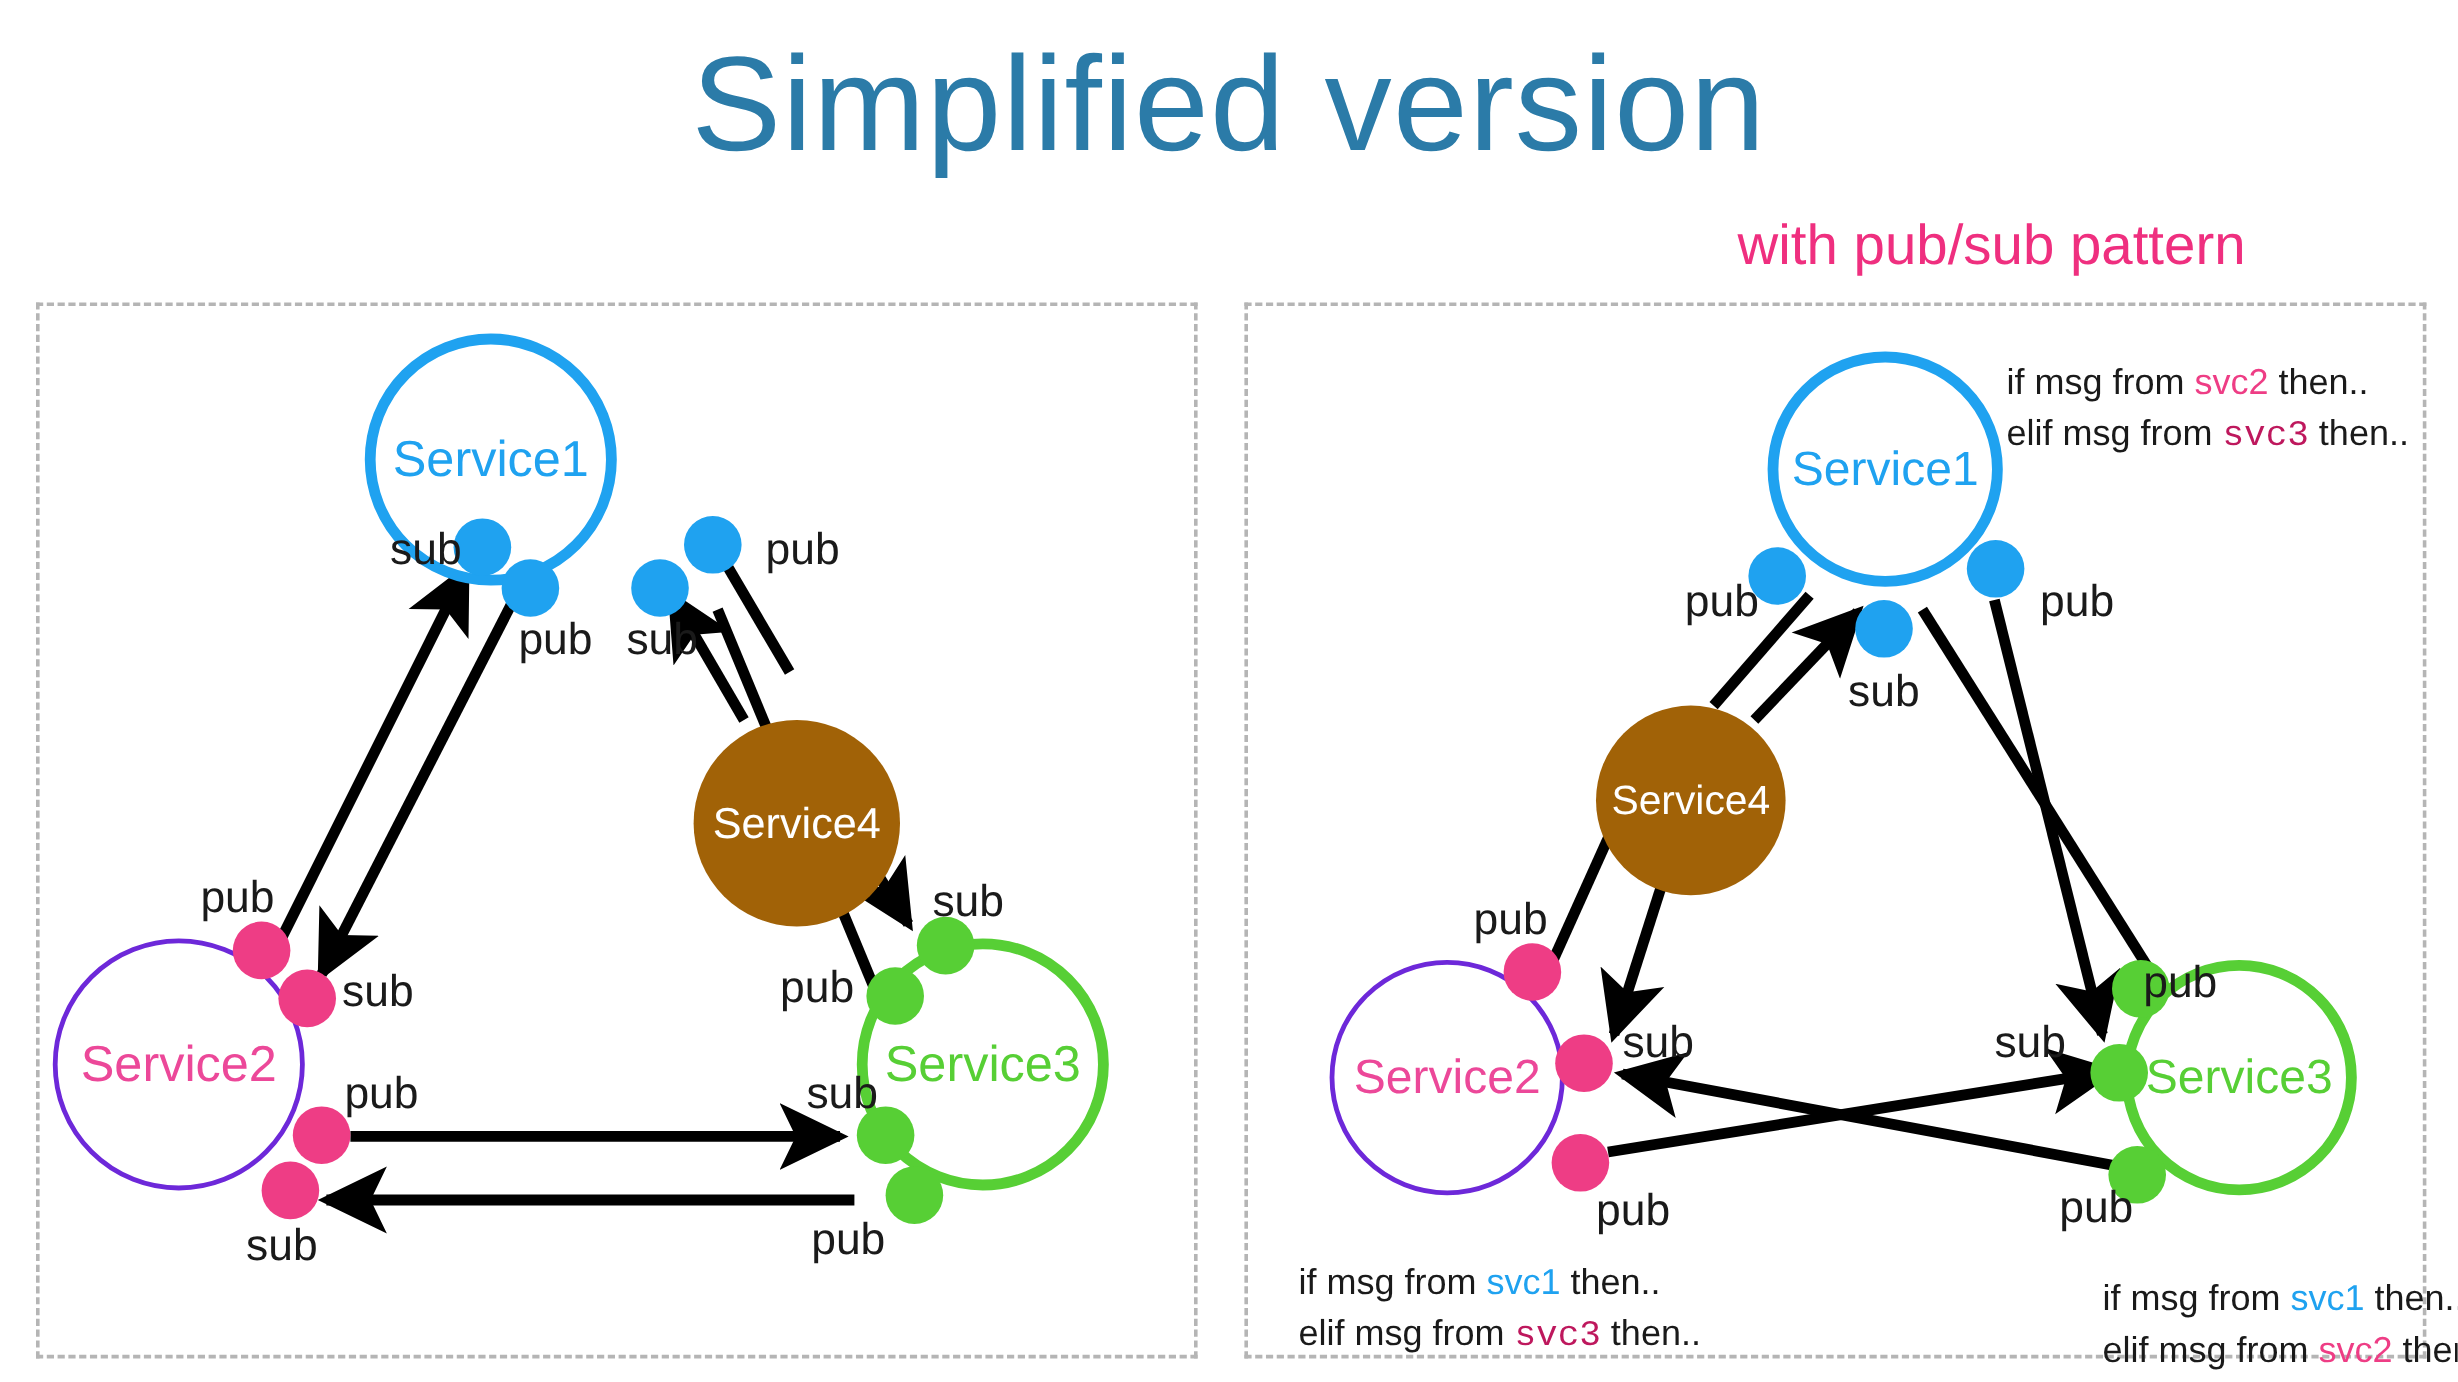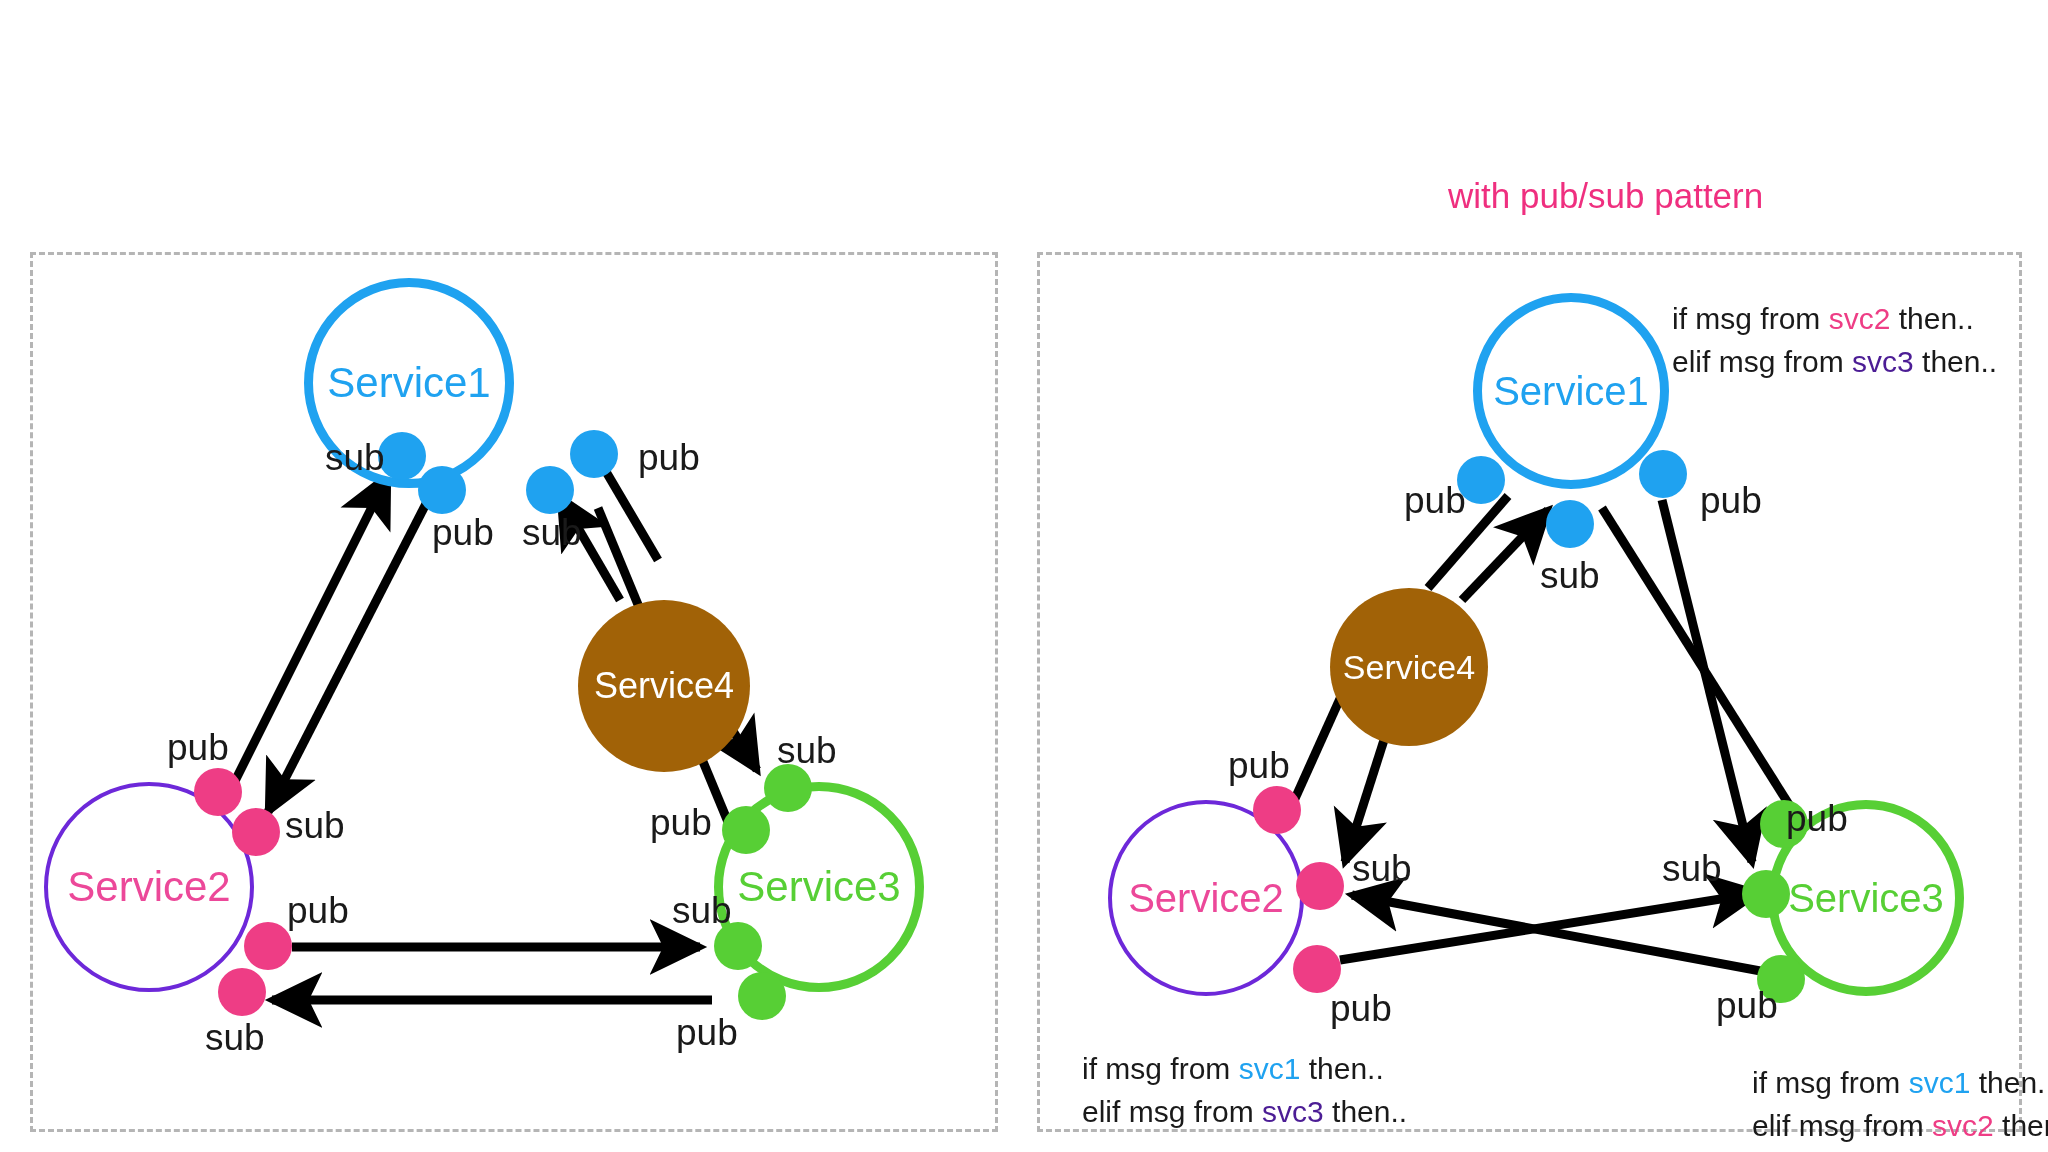--- a/index.html
+++ b/index.html
@@ -19,21 +19,21 @@
     font-size:112px;
     font-weight:300;
     letter-spacing:1px;
     color:#2b7ba8;
     line-height:1.05;
     white-space:nowrap;
   }
   .subtitle{
     position:absolute;
     left:1448px;top:176px;
-    font-size:35px;
+    font-size:47px;
     font-weight:400;
     color:#ef2f7f;
     white-space:nowrap;
   }
 
   .panel{
     position:absolute;
     border:3px dashed #b5b5b5;
     box-sizing:border-box;
     background:transparent;
@@ -76,27 +76,28 @@
   .note{
     position:absolute;
     font-size:30px;
     color:#1a1a1a;
     line-height:1.42;
     white-space:nowrap;
     z-index:7;
   }
   .note .svc1{color:#1fa2f0;}
   .note .svc2{color:#ee3d85;}
-  .note .svc3{color:#4c1d95;}
+  .note .svc3{color:#be185d;font-family:Liberation Mono, monospace;}
 </style>
 </head>
 <body>
 
 <div id="root">
 
+  <div class="title">Simplified version</div>
   <div class="subtitle">with pub/sub pattern</div>
 
   <div class="panel" id="panel-left"></div>
 
   <svg class="layer" viewBox="0 0 2048 1152">
     <defs>
       <marker id="ah" markerWidth="7" markerHeight="7" refX="5.6" refY="3.5" orient="auto" markerUnits="strokeWidth">
         <path d="M0,0.4 L6.4,3.5 L0,6.6 L1.5,3.5 Z" fill="#000"></path>
       </marker>
     </defs>

